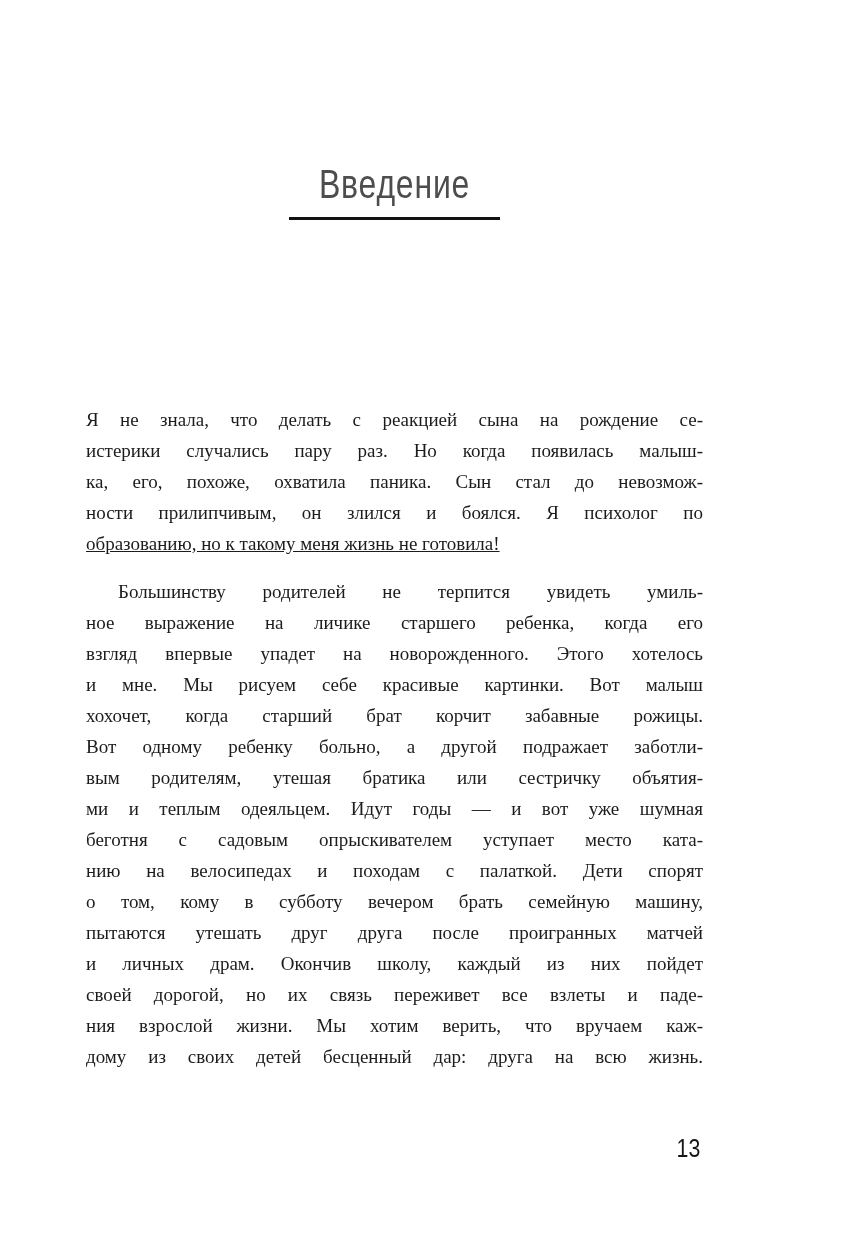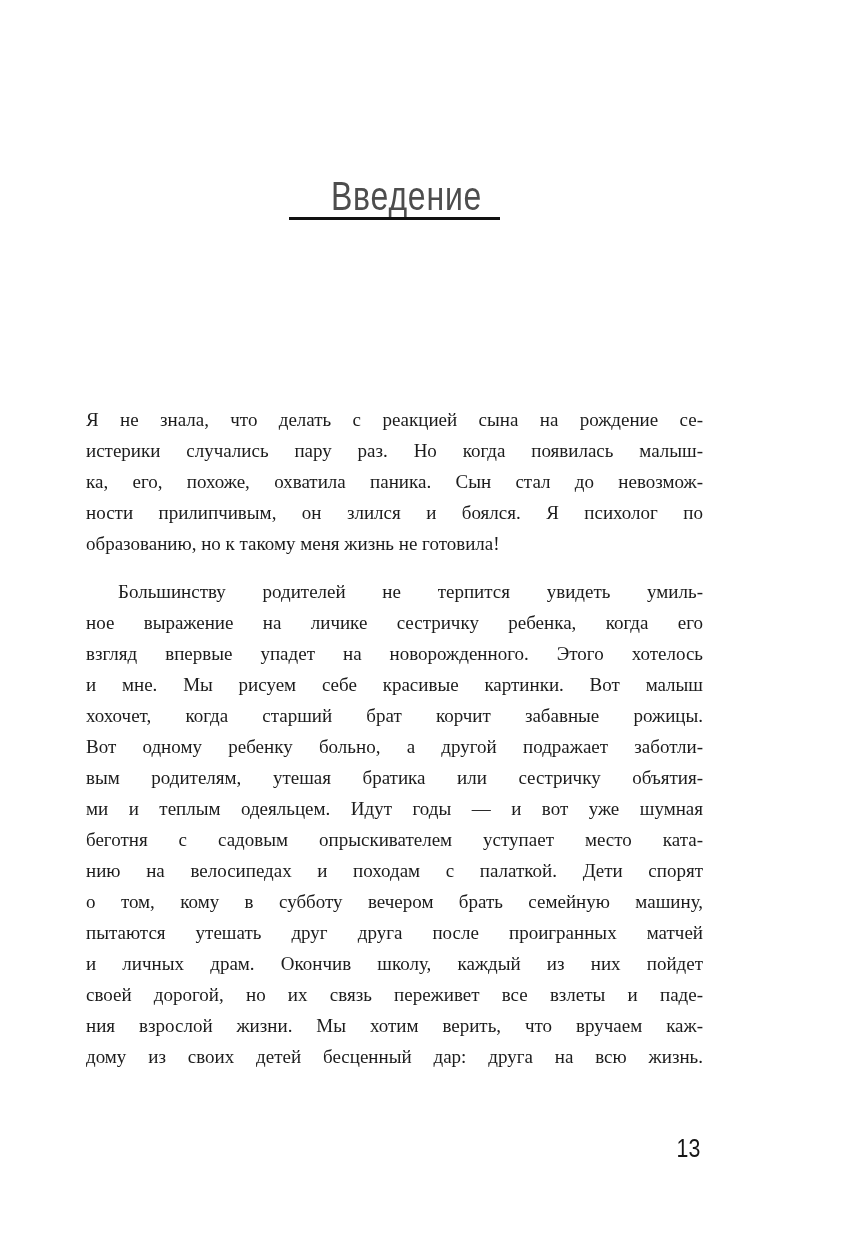--- a/index.html
+++ b/index.html
@@ -19,21 +19,21 @@
     height: 1240px;
   }
   .chapter-title {
     position: absolute;
     top: 158px;
     left: 0;
     width: 100%;
     height: 52px;
     line-height: 52px;
     text-align: center;
-    margin: 12px;
+    margin: 0;
     font-weight: normal;
   }
   .chapter-title .title-text {
     display: inline-block;
     transform: scaleX(0.80);
     transform-origin: center;
     font-family: "Liberation Sans", sans-serif;
     font-weight: 300;
     font-size: 40px;
     letter-spacing: 1px;
@@ -57,21 +57,21 @@
   }
   .para { margin: 0; }
   .para + .para { margin-top: 17px; }
   .line {
     height: 31px;
     line-height: 31px;
     white-space: normal;
     text-align: justify;
     text-align-last: justify;
   }
-  .line.lastline { text-align-last: left; }
+  .line.lastline { text-align-last: left; text-decoration: underline; }
   .line.indent { text-indent: 32px; }
   .page-number {
     position: absolute;
     top: 1132px;
     left: 0;
     width: 617px;
     height: 32px;
     line-height: 32px;
     text-align: right;
   }
@@ -98,21 +98,21 @@
     <div class="body-text">
         <div class="para">
           <div class="line">Я не знала, что делать с реакцией сына на рождение се-</div>
           <div class="line">истерики случались пару раз. Но когда появилась малыш-</div>
           <div class="line">ка, его, похоже, охватила паника. Сын стал до невозмож-</div>
           <div class="line">ности прилипчивым, он злился и боялся. Я психолог по</div>
           <div class="line lastline">образованию, но к такому меня жизнь не готовила!</div>
         </div>
         <div class="para">
           <div class="line indent">Большинству родителей не терпится увидеть умиль-</div>
-          <div class="line">ное выражение на личике сестричку ребенка, когда его</div>
+          <div class="line">ное выражение на личике старшего ребенка, когда его</div>
           <div class="line">взгляд впервые упадет на новорожденного. Этого хотелось</div>
           <div class="line">и мне. Мы рисуем себе красивые картинки. Вот малыш</div>
           <div class="line">хохочет, когда старший брат корчит забавные рожицы.</div>
           <div class="line">Вот одному ребенку больно, а другой подражает заботли-</div>
           <div class="line">вым родителям, утешая братика или сестричку объятия-</div>
           <div class="line">ми и теплым одеяльцем. Идут годы — и вот уже шумная</div>
           <div class="line">беготня с садовым опрыскивателем уступает место ката-</div>
           <div class="line">нию на велосипедах и походам с палаткой. Дети спорят</div>
           <div class="line">о том, кому в субботу вечером брать семейную машину,</div>
           <div class="line">пытаются утешать друг друга после проигранных матчей</div>

